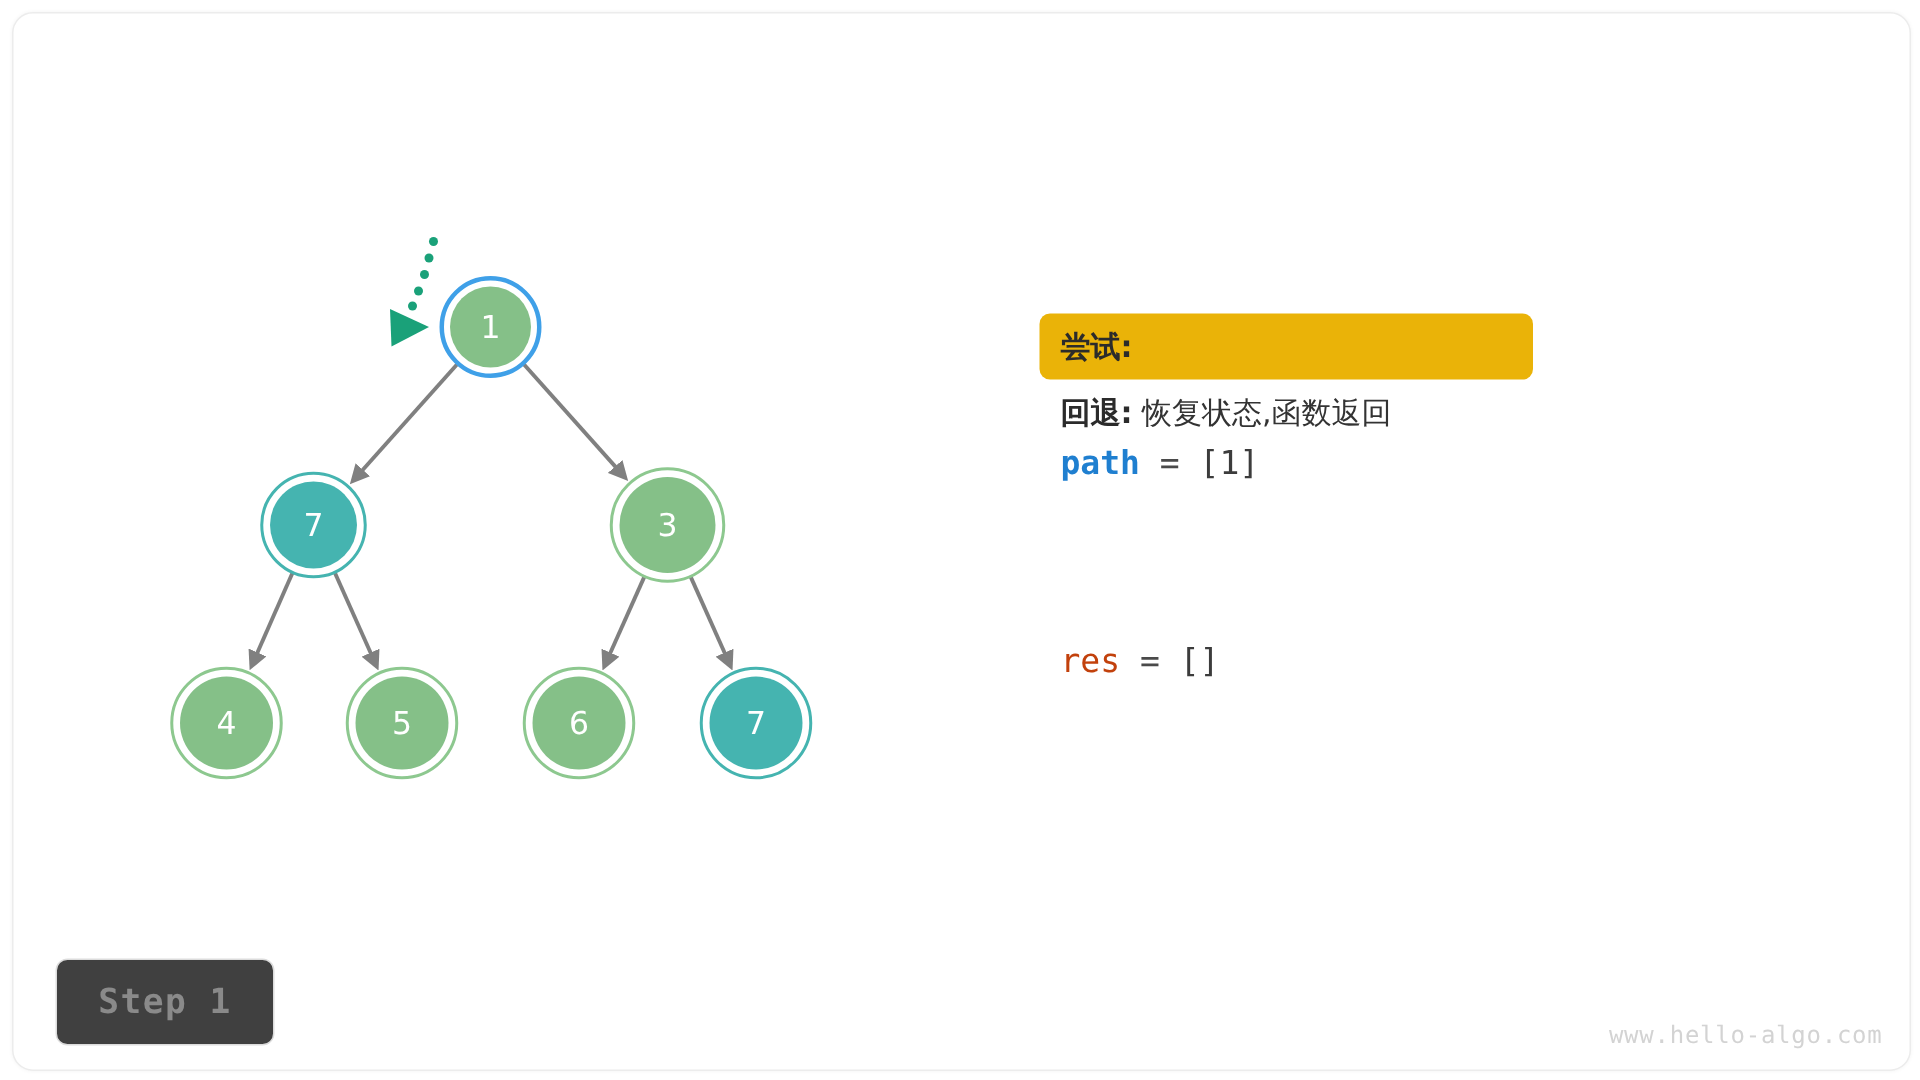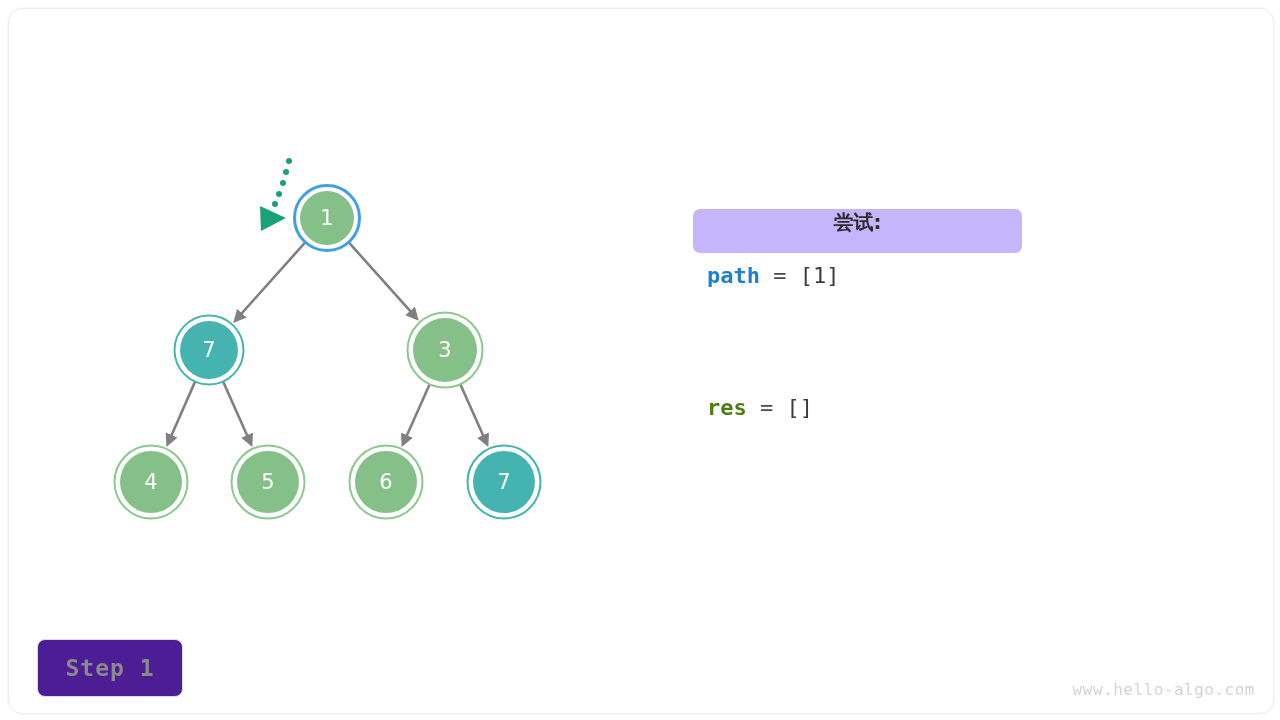--- a/index.html
+++ b/index.html
@@ -55,59 +55,58 @@
     font-family: "DejaVu Sans", sans-serif;
     font-size: 20px;
     color: #333333;
     white-space: pre;
     padding: 0 14px;
     box-sizing: border-box;
     width: 329px;
   }
 
   .info-line.highlight {
-    background: #c4b5fd;
+    background: #eab308;
     border-radius: 7px;
-    flex-direction: column;
   }
 
   .info-line .lead {
     font-weight: bold;
     color: #2b2b2b;
   }
 
   .state-line {
     height: 44px;
     display: flex;
-    align-items: center;
+    align-items: flex-start;
     font-family: "DejaVu Sans Mono", monospace;
     font-size: 22px;
     color: #3c3c3c;
     white-space: pre;
     padding: 0 14px;
     box-sizing: border-box;
   }
 
   .var-path { color: #1f7fd0; font-weight: bold; }
-  .var-res  { color: #4d7c0f; font-weight: bold; }
+  .var-res  { color: #c2410c; font-weight: normal; }
   .eq       { color: #4a4a4a; }
   .val      { color: #3c3c3c; }
 
   .spacer-line { height: 44px; }
 
   
   #step-badge {
     position: absolute;
     left: 28px;
     top: 630px;
     width: 144px;
     height: 56px;
     border: 1px solid #dcdcdc;
     border-radius: 8px;
-    background: #4c1d95;
+    background: #404040;
     display: flex;
     align-items: center;
     justify-content: center;
     font-family: "DejaVu Sans Mono", monospace;
     font-size: 23px;
     font-weight: bold;
     color: #8a8a8a;
     letter-spacing: 1px;
   }
 
@@ -188,20 +187,23 @@
         <path d="M 251 197 L 277 209 L 252 222 Z" fill="#1aa179"></path>
       </g>
   </svg>
 
   <div id="info-panel">
 
     <div class="info-line highlight">
       <span class="lead">尝试:</span>
     </div>
 
+    <div class="info-line">
+      <span class="lead">回退:</span><span> 恢复状态,函数返回</span>
+    </div>
 
     <div class="state-line">
       <span class="var-path">path</span><span class="eq"> = </span><span class="val">[1]</span>
     </div>
 
     <div class="spacer-line"></div>
     <div class="spacer-line"></div>
 
     <div class="state-line">
       <span class="var-res">res</span><span class="eq"> = </span><span class="val">[]</span>

